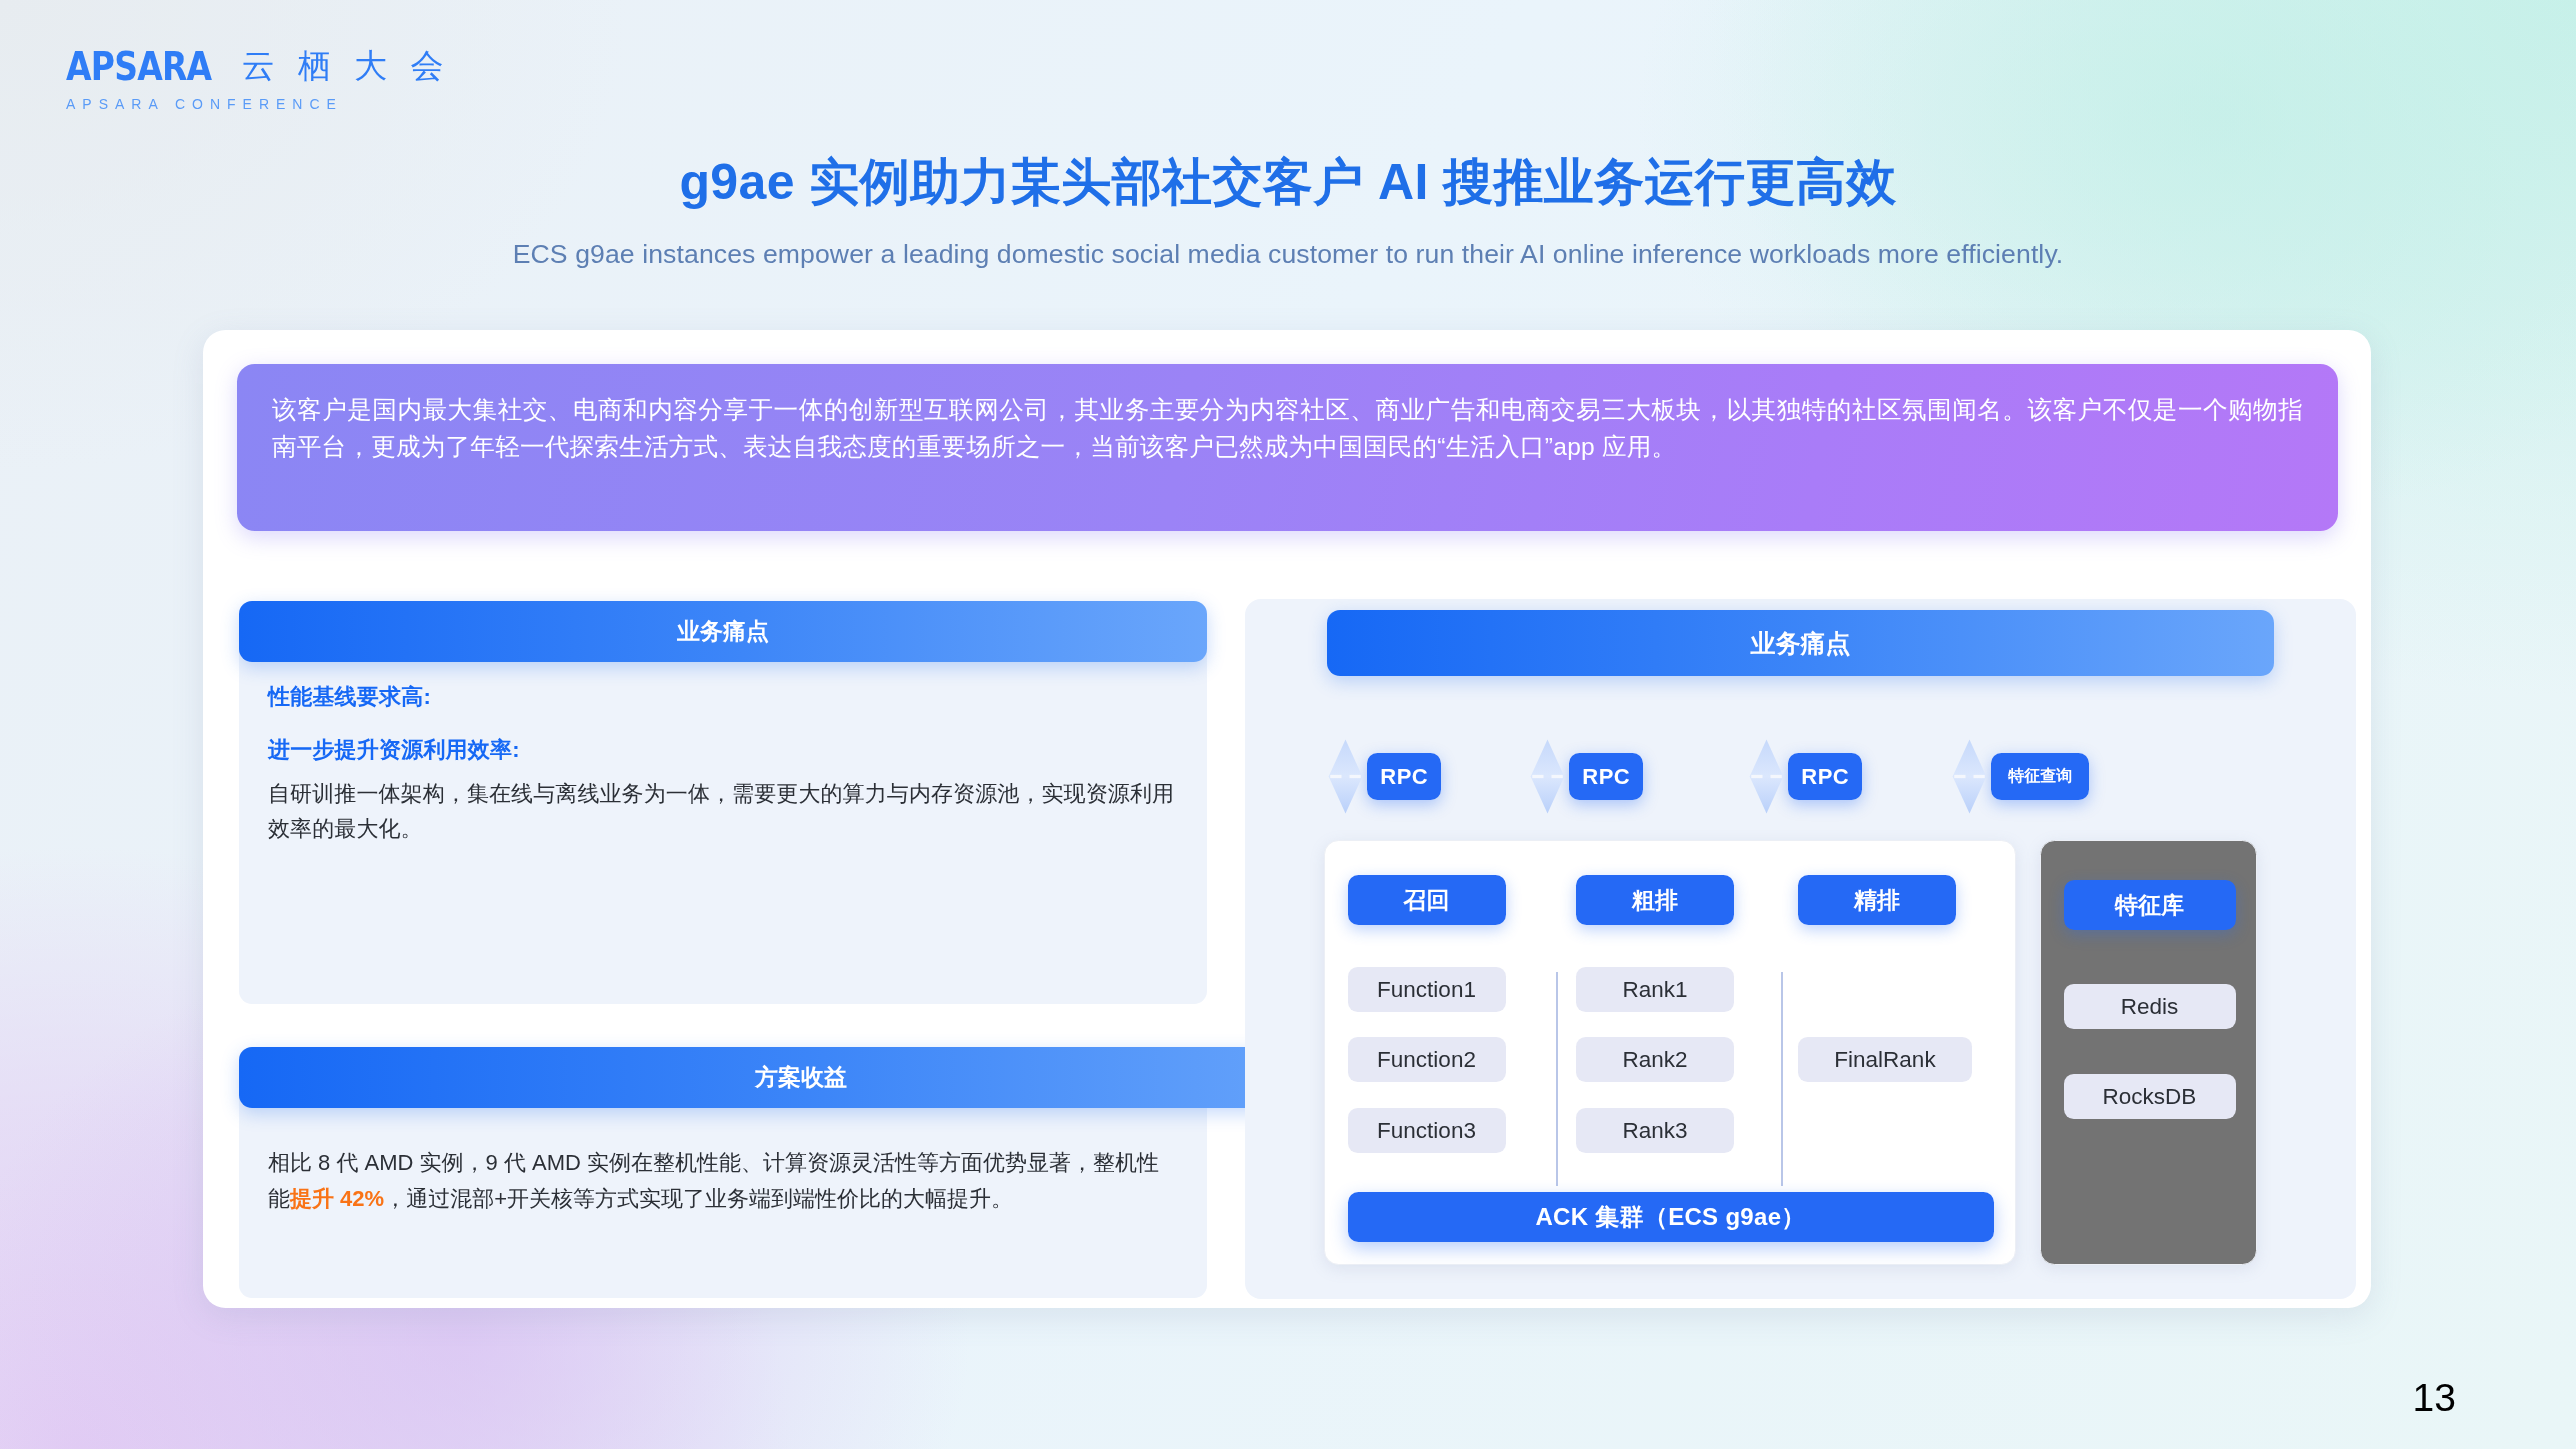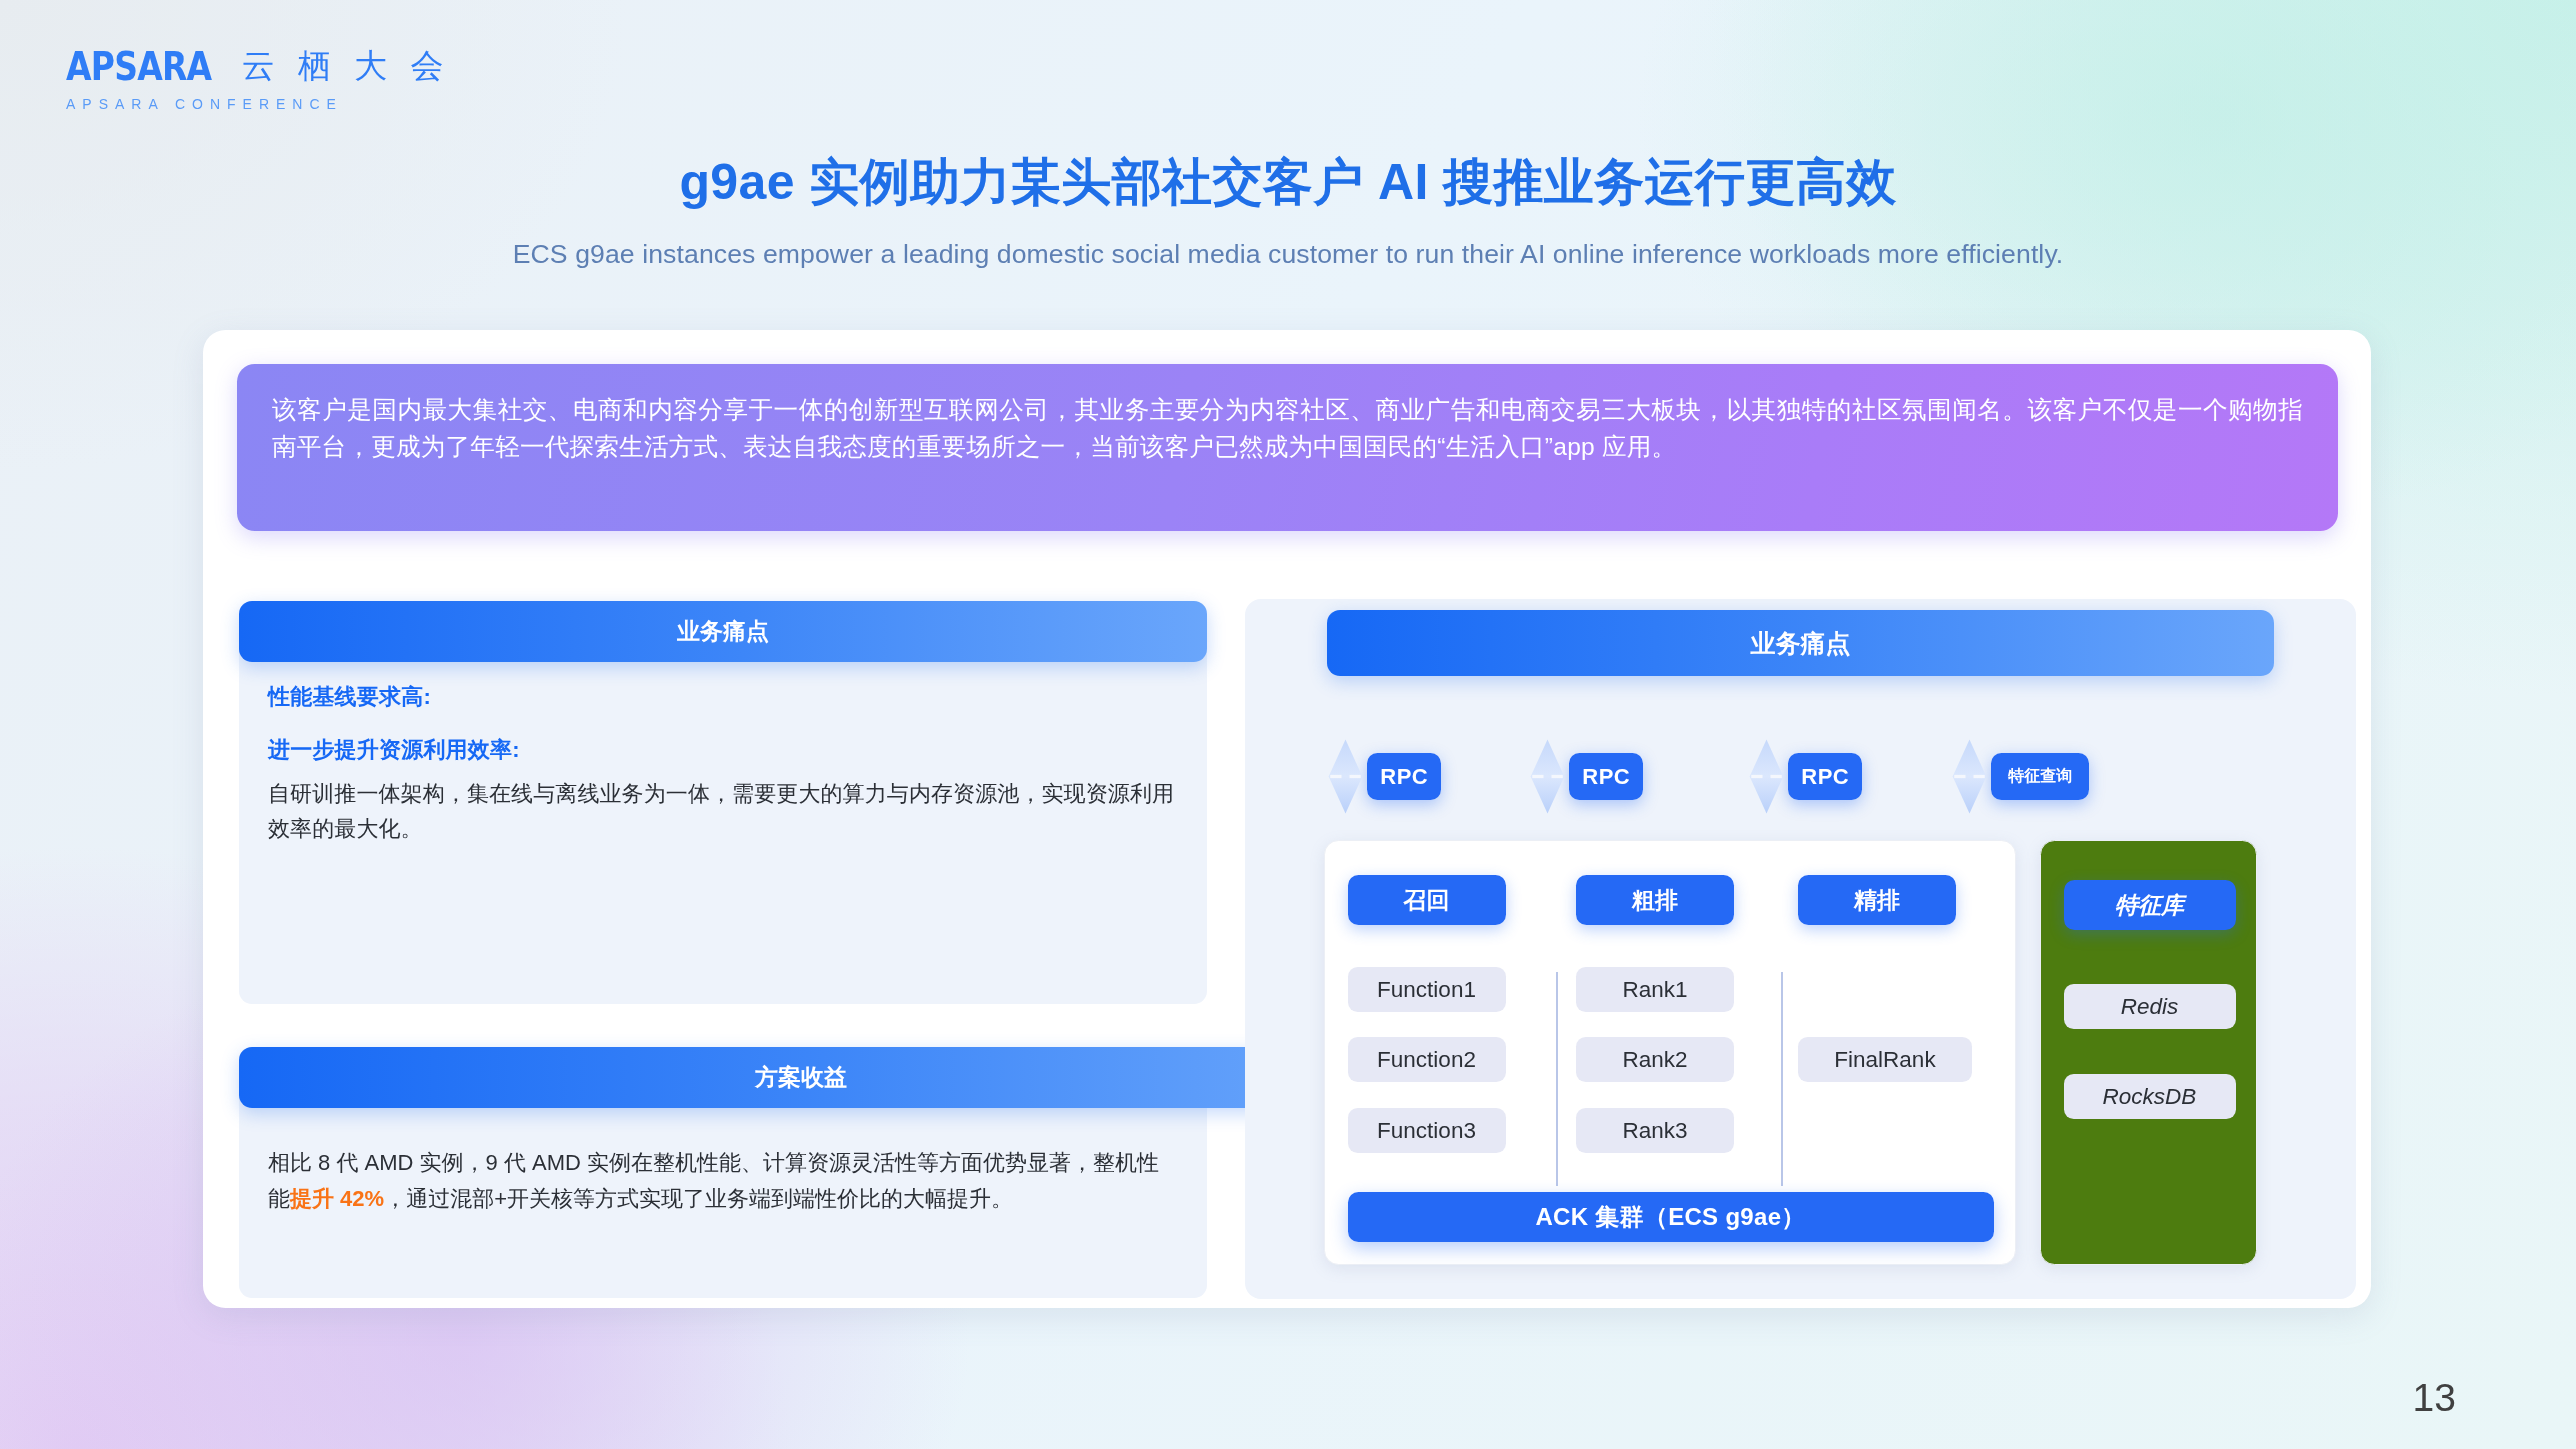--- a/index.html
+++ b/index.html
@@ -153,31 +153,30 @@
   }
   #ack{
     position:absolute; left:22.5px; top:351px; width:646px; height:50px;
     background:#2569f5; color:#fff; font-weight:bold; border-radius:10.5px;
     display:flex; align-items:center; justify-content:center; font-size:24px;
     box-shadow:0 6.4px 17.7px rgba(37,105,245,0.33); letter-spacing:0.3px;
   }
   
   #feature-card{
     position:absolute; left:2040px; top:840px; width:217px; height:425px;
-    background:#4d7c0f; border-radius:14.5px;
+    background:#737373; border-radius:14.5px;
     box-shadow:0 4px 14.5px rgba(130,145,180,0.16);
     border:0.8px solid #eceff5;
-    font-style:italic;
   }
   #feature-card .stage-head{ left:22.5px; width:172px; top:39px; }
   #feature-card .node{ left:22.5px; width:172px; height:45px; }
   
   #pageno{
     position:absolute; right:120px; bottom:29px;
-    font-size:39px; color:#404040;
+    font-size:39px; color:#000000;
   }
 </style>
 </head>
 <body>
 
 <div id="bg-base"></div>
 <div id="bg-wash2"></div>
 
 <div id="logo">
   <div class="logo-row">

